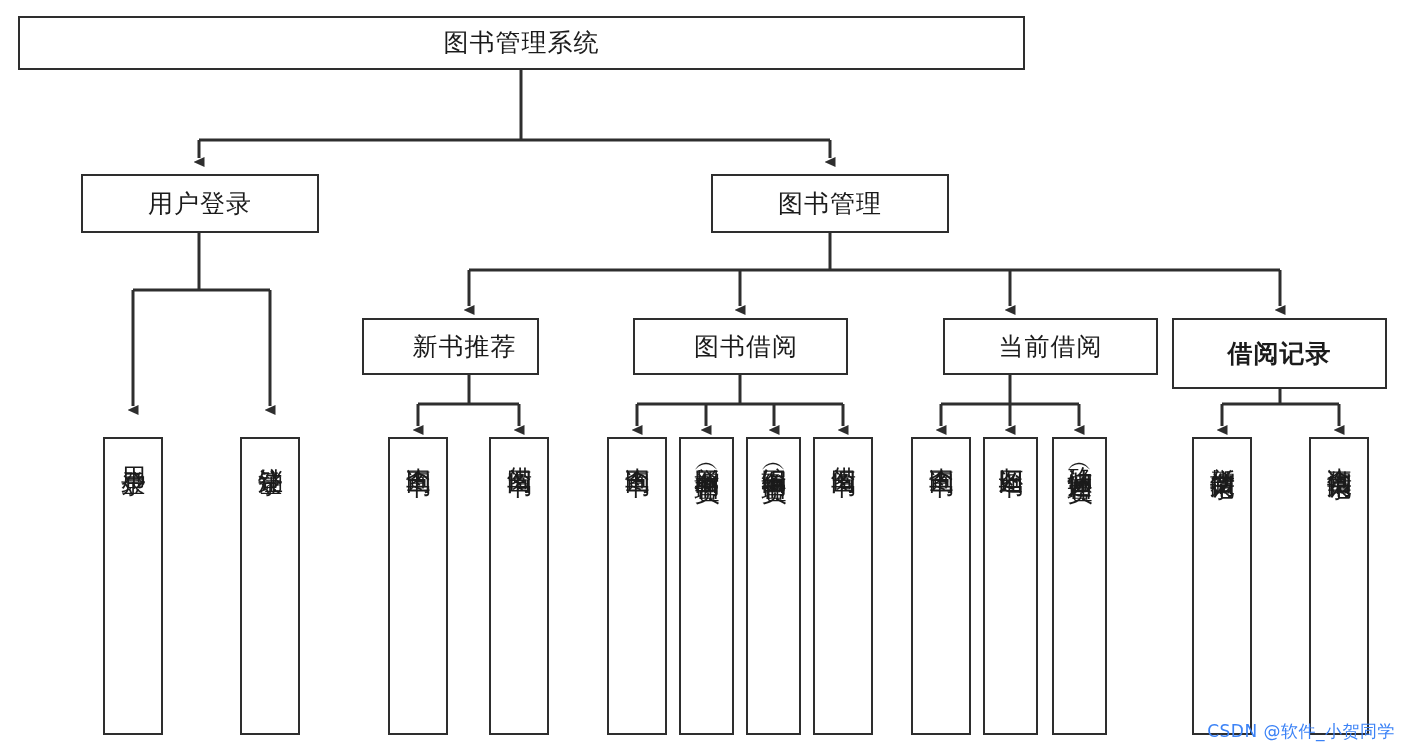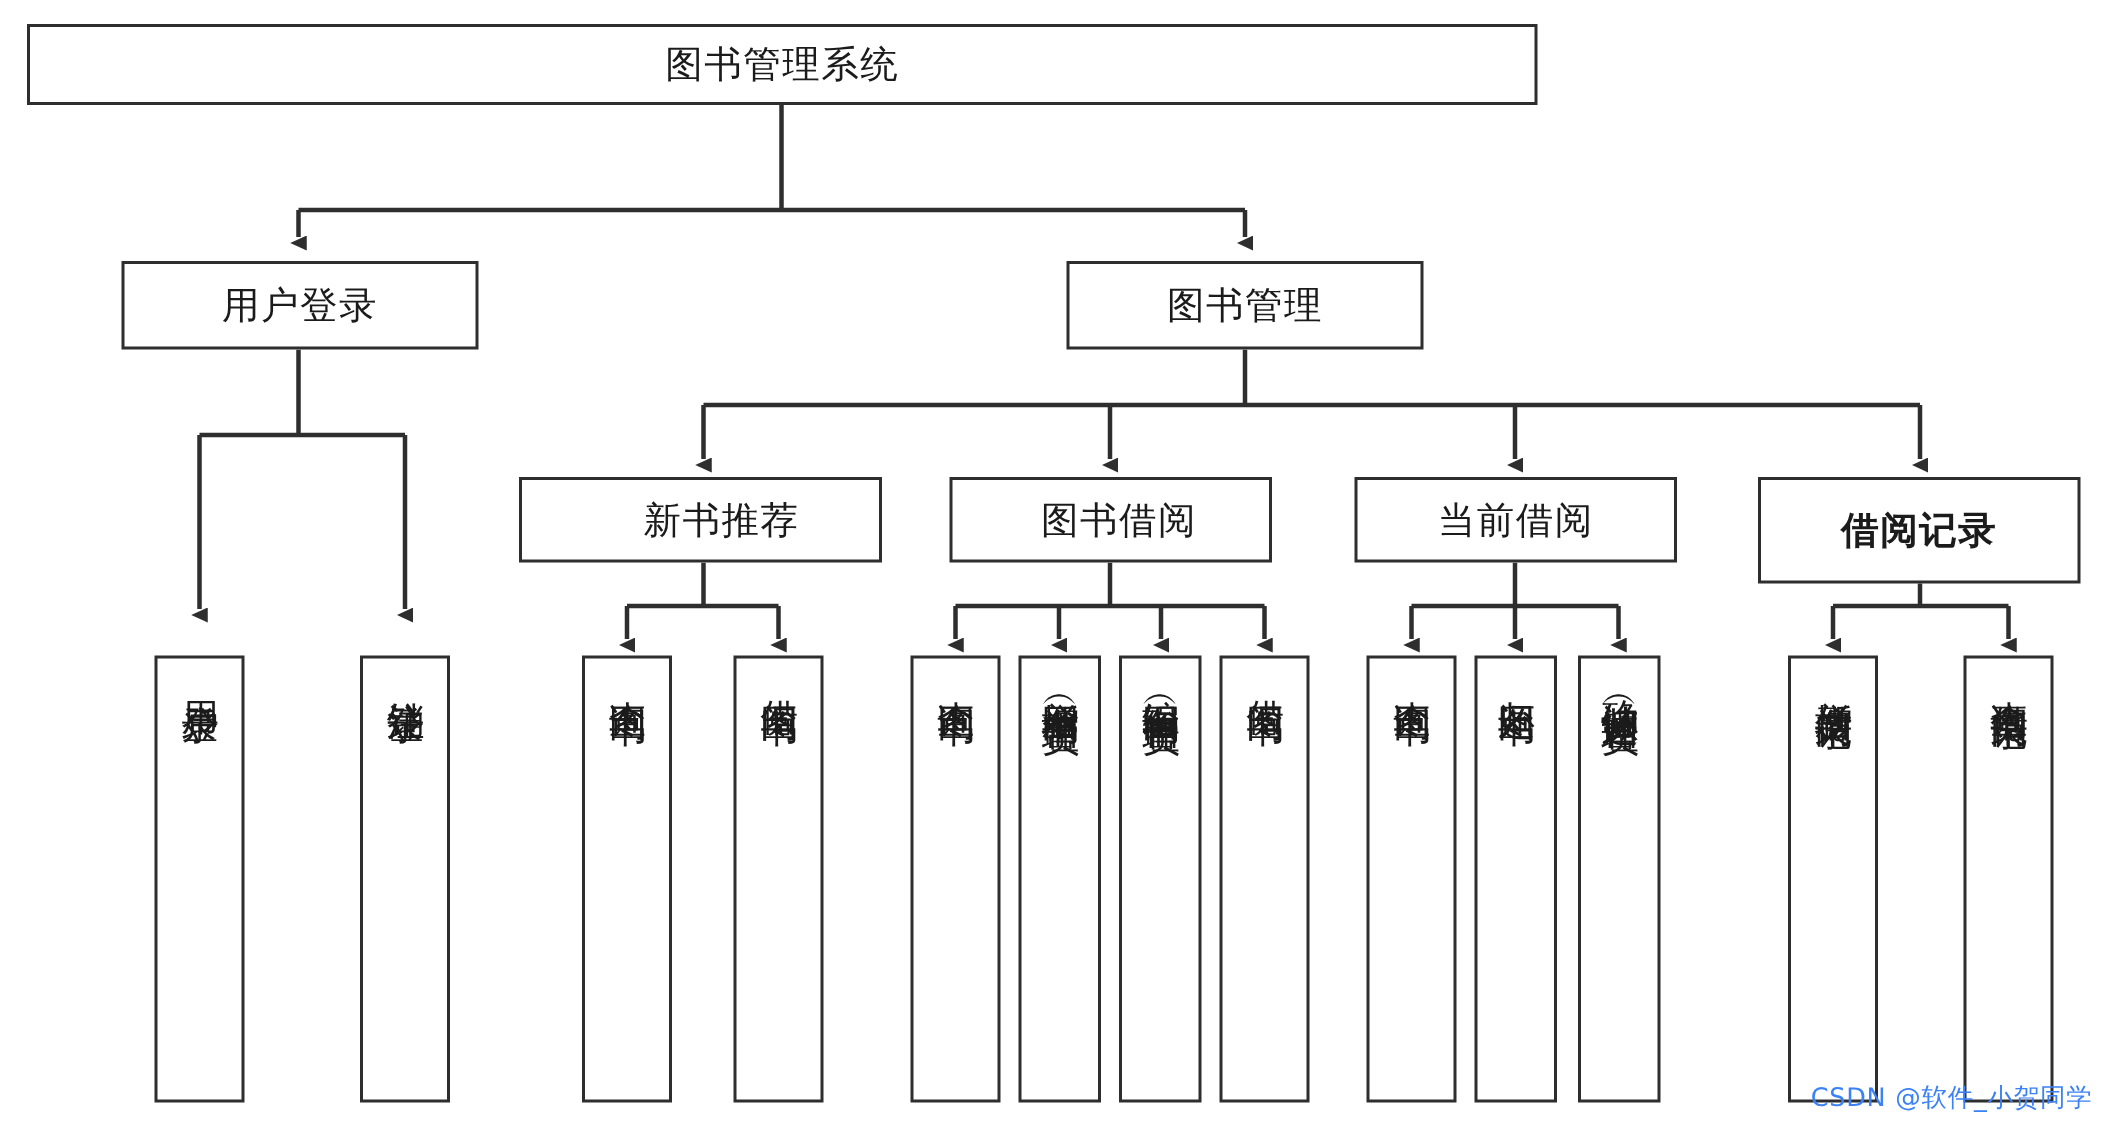--- a/index.html
+++ b/index.html
@@ -131,29 +131,29 @@
   </div>
 
   <div class="node horiz" style="left:81px; top:174px; width:238px; height:59px;">
     <span>用户登录</span>
   </div>
 
   <div class="node horiz" style="left:711px; top:174px; width:238px; height:59px;">
     <span>图书管理</span>
   </div>
 
-  <div class="node horiz" style="left:346px; top:318px; width:242px; height:57px;padding-left:28px;">
+  <div class="node horiz" style="left:362px; top:318px; width:177px; height:57px;padding-left:28px;">
     <span>新书推荐</span>
   </div>
 
   <div class="node horiz" style="left:633px; top:318px; width:215px; height:57px;padding-left:11px;">
     <span>图书借阅</span>
   </div>
 
-  <div class="node horiz" style="left:903px; top:318px; width:215px; height:57px;">
+  <div class="node horiz" style="left:943px; top:318px; width:215px; height:57px;">
     <span>当前借阅</span>
   </div>
 
   <div class="node horiz" style="left:1172px; top:318px; width:215px; height:71px;font-weight:bold;">
     <span>借阅记录</span>
   </div>
 
   <div class="node vert" style="left:103px; top:437px; width:60px; height:298px;">
     <span class="vtext">用户登录</span>
   </div>

